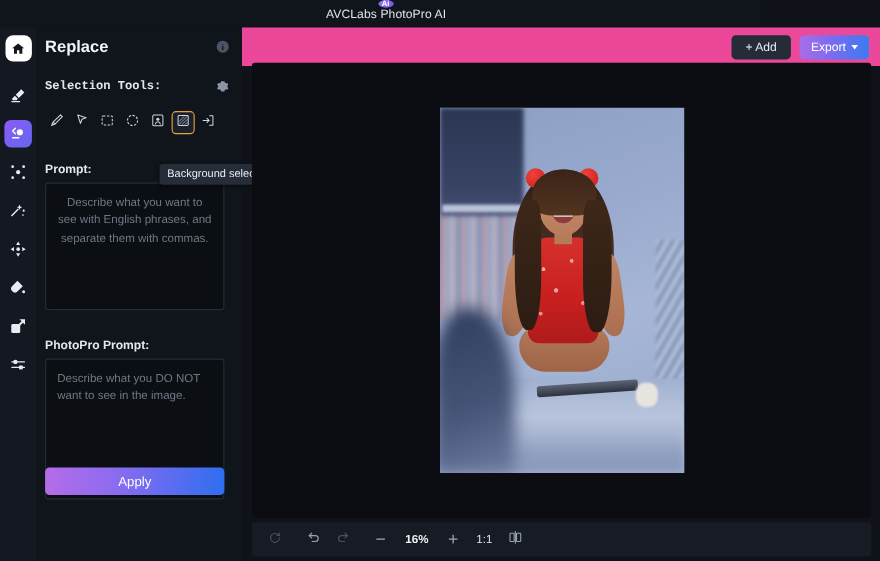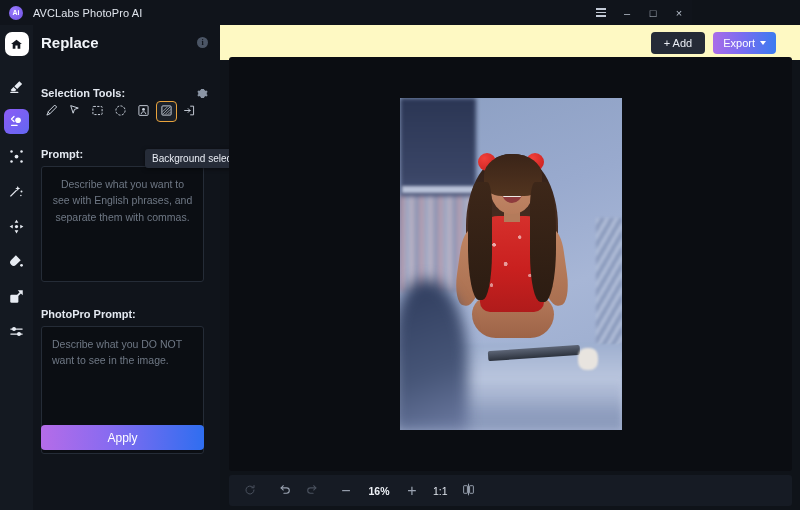--- a/index.html
+++ b/index.html
@@ -8,21 +8,21 @@
     background: #0f1319;
     font-family: "Liberation Sans", sans-serif;
     overflow: hidden;
   }
   .app { position: relative; width: 800px; height: 510px; background: #0f1319; }
 
   
   .titlebar {
     position: absolute; top: 0; left: 0; width: 692px; height: 25px;
     background: #10141b;
-    display: flex; align-items: center;
+    display: flex; align-items: center; flex-direction: column;
   }
   .app-logo {
     width: 14px; height: 14px; border-radius: 50%;
     background: radial-gradient(circle at 35% 30%, #9a7bff, #6d4fe0);
     margin-left: 9px; position: relative;
     display: flex; align-items: center; justify-content: center;
   }
   .app-logo span {
     font-size: 7px; color: #fff; font-weight: bold; line-height: 1;
   }
@@ -71,22 +71,23 @@
   }
   .panel-title { font-size: 15px; font-weight: bold; color: #f1f4f9; }
   .info-dot {
     margin-left: auto; margin-right: 12px;
     width: 11px; height: 11px; border-radius: 50%;
     background: #4b5565; color: #10141b; font-size: 8px; font-weight: bold;
     display: flex; align-items: center; justify-content: center;
     cursor: pointer; font-family: "Liberation Serif", serif;
   }
   .sec-row {
-    display: flex; align-items: flex-end; padding: 0 12px 0 8px; height: 26px;
+    display: flex; align-items: flex-start; padding: 0 12px 0 8px; height: 26px;
     margin-top: 13px;
+    font-family: Liberation Mono, monospace;
   }
   .sec-label { font-size: 11px; color: #e3e8f0; font-weight: bold; }
   .gear { margin-left: auto; cursor: pointer; color: #8b95a5; display:flex; }
 
   .tools {
     display: flex; align-items: center; gap: 2px; padding-left: 8px; margin-top: 2px;
   }
   .tool {
     width: 21px; height: 21px; border-radius: 4px;
     display: flex; align-items: center; justify-content: center;
@@ -120,22 +121,22 @@
     position: absolute; left: 41px; top: 425px;
     width: 163px; height: 25px; border-radius: 4px;
     background: linear-gradient(90deg, #b56ce8 0%, #8a6bf0 40%, #2f6ef0 100%);
     color: #fff; font-size: 12px; display: flex; align-items: center; justify-content: center;
     cursor: pointer; border: none;
   }
 
   
   .topbar {
     position: absolute; top: 25px; left: 220px; width: 580px; height: 35px;
-    background: #fef9c3; display: flex; align-items: center; justify-content: flex-end;
-    padding-right: 24px; gap: 8px;
+    background: #ec4899; display: flex; align-items: center; justify-content: flex-end;
+    padding-right: 10px; gap: 8px;
   }
   .btn-add {
     height: 22px; padding: 0 13px; border-radius: 4px;
     background: #252b37; color: #e9edf4; font-size: 11px;
     display: flex; align-items: center; justify-content: center; gap: 4px;
     cursor: pointer; border: none;
   }
   .btn-export {
     height: 22px; padding: 0 10px; border-radius: 4px;
     background: linear-gradient(90deg, #a96ce8 0%, #7b6cf0 45%, #3b7bf0 100%);

